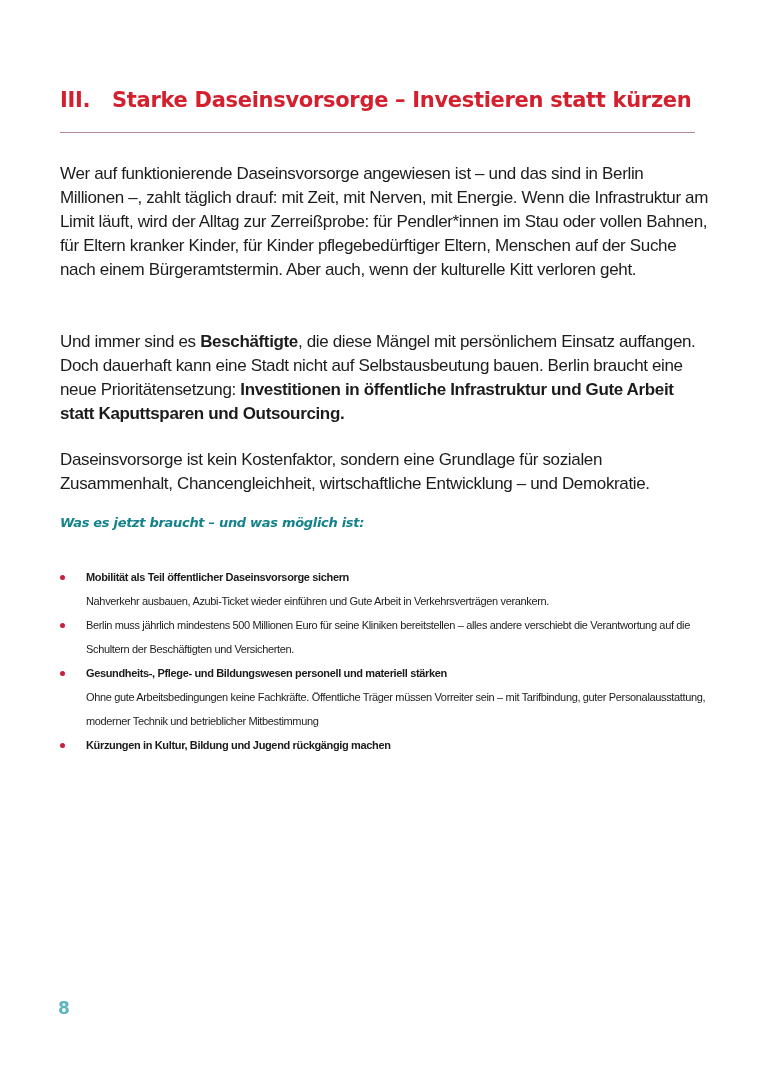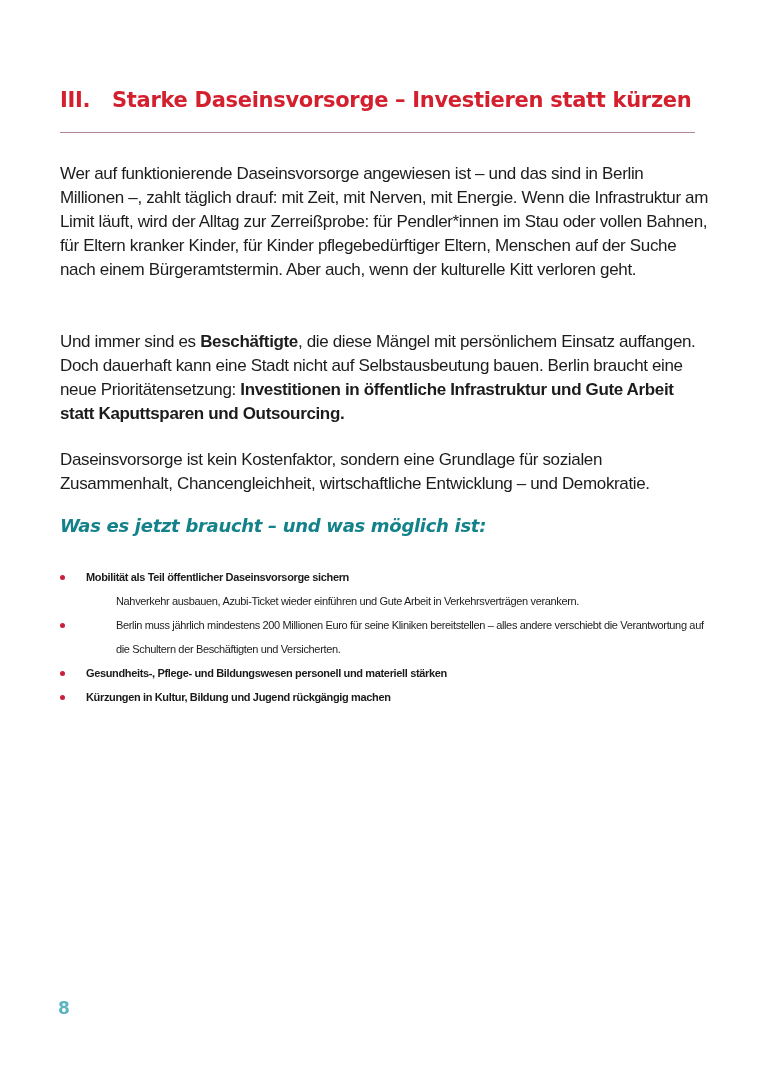--- a/index.html
+++ b/index.html
@@ -27,30 +27,30 @@
       font-size: 17px; line-height: 24px; color: #1c1c1c;
       letter-spacing: -0.35px;
     }
     .body-text b { font-weight: bold; }
     .p1 { top: 162px; }
     .p2 { top: 330px; }
     .p3 { top: 448px; }
     .subheading {
       position: absolute; left: 60px; top: 515px;
       font-family: "DejaVu Sans", sans-serif; font-weight: bold; font-style: italic;
-      font-size: 18px; color: var(--accent-teal); letter-spacing: -0.3px;
+      font-size: 13px; color: var(--accent-teal); letter-spacing: -0.3px;
     }
     .list { position: absolute; left: 60px; top: 565px; width: 650px; list-style: none; }
     .list-item { position: relative; padding-left: 26px; font-size: 11px; line-height: 24px; letter-spacing: -0.35px; }
     .bullet {
       position: absolute; left: 0; top: 10px; width: 5px; height: 5px;
       border-radius: 50%; background: var(--bullet-color);
     }
     .item-title { display: block; font-weight: bold; color: #1a1a1a; }
-    .item-desc { display: block; color: #1c1c1c; margin-left: 30px; }
+    .item-desc { display: block; color: #1c1c1c; }
     .page-number {
       position: absolute; left: 58px; top: 998px;
       font-family: "DejaVu Sans", sans-serif; font-weight: bold;
       font-size: 17px; color: var(--page-num-color);
     }
   </style>
 </head>
 <body>
 
 <div class="page">
@@ -71,25 +71,26 @@
   <h2 class="subheading">Was es jetzt braucht – und was möglich ist:</h2>
 
   <ul class="list">
     <li class="list-item">
       <span class="bullet"></span>
       <span class="item-title">Mobilität als Teil öffentlicher Daseinsvorsorge sichern</span>
       <span class="item-desc">Nahverkehr ausbauen, Azubi-Ticket wieder einführen und Gute Arbeit in Verkehrsverträgen verankern.</span>
     </li>
     <li class="list-item">
       <span class="bullet"></span>
-      <span class="item-desc">Berlin muss jährlich mindestens 200 Millionen Euro für seine Kliniken bereitstellen – alles andere verschiebt die Verantwortung auf die Schultern der Beschäftigten und Versicherten.</span>
+      <span class="item-desc">Berlin muss jährlich mindestens 500 Millionen Euro für seine Kliniken bereitstellen – alles andere verschiebt die Verantwortung auf die Schultern der Beschäftigten und Versicherten.</span>
     </li>
     <li class="list-item">
       <span class="bullet"></span>
       <span class="item-title">Gesundheits-, Pflege- und Bildungswesen personell und materiell stärken</span>
+      <span class="item-desc">Ohne gute Arbeitsbedingungen keine Fachkräfte. Öffentliche Träger müssen Vorreiter sein – mit Tarifbindung, guter Personalausstattung, moderner Technik und betrieblicher Mitbestimmung</span>
     </li>
     <li class="list-item">
       <span class="bullet"></span>
       <span class="item-title">Kürzungen in Kultur, Bildung und Jugend rückgängig machen</span>
     </li>
   </ul>
 
   <div class="page-number">8</div>
 </div>
 

